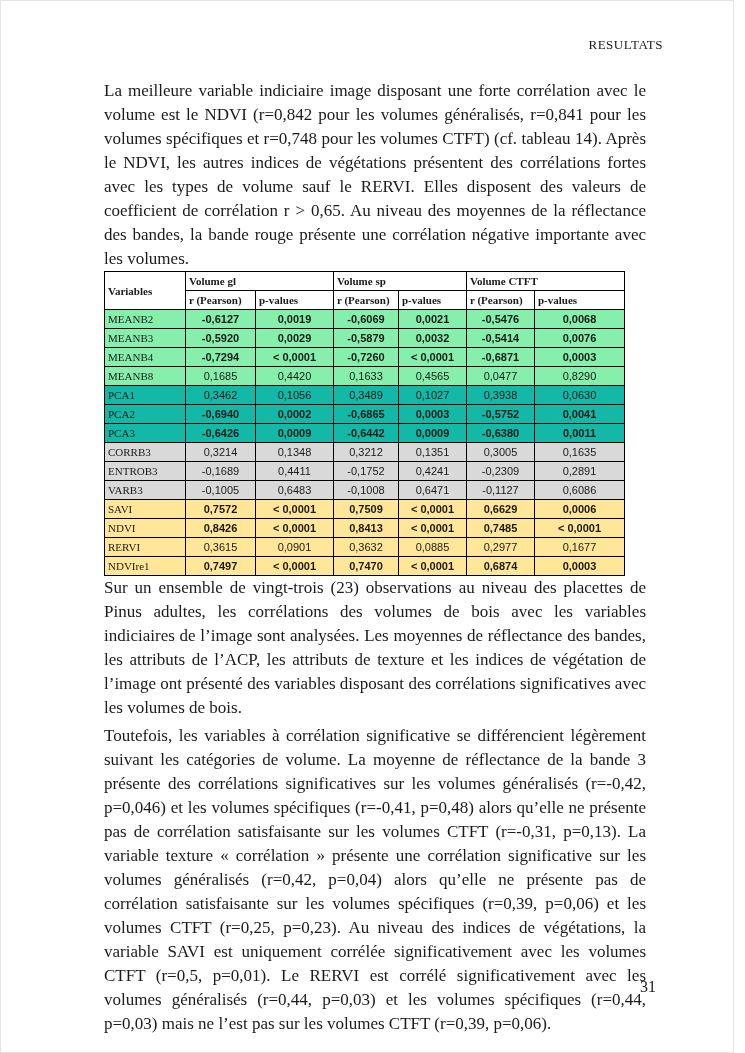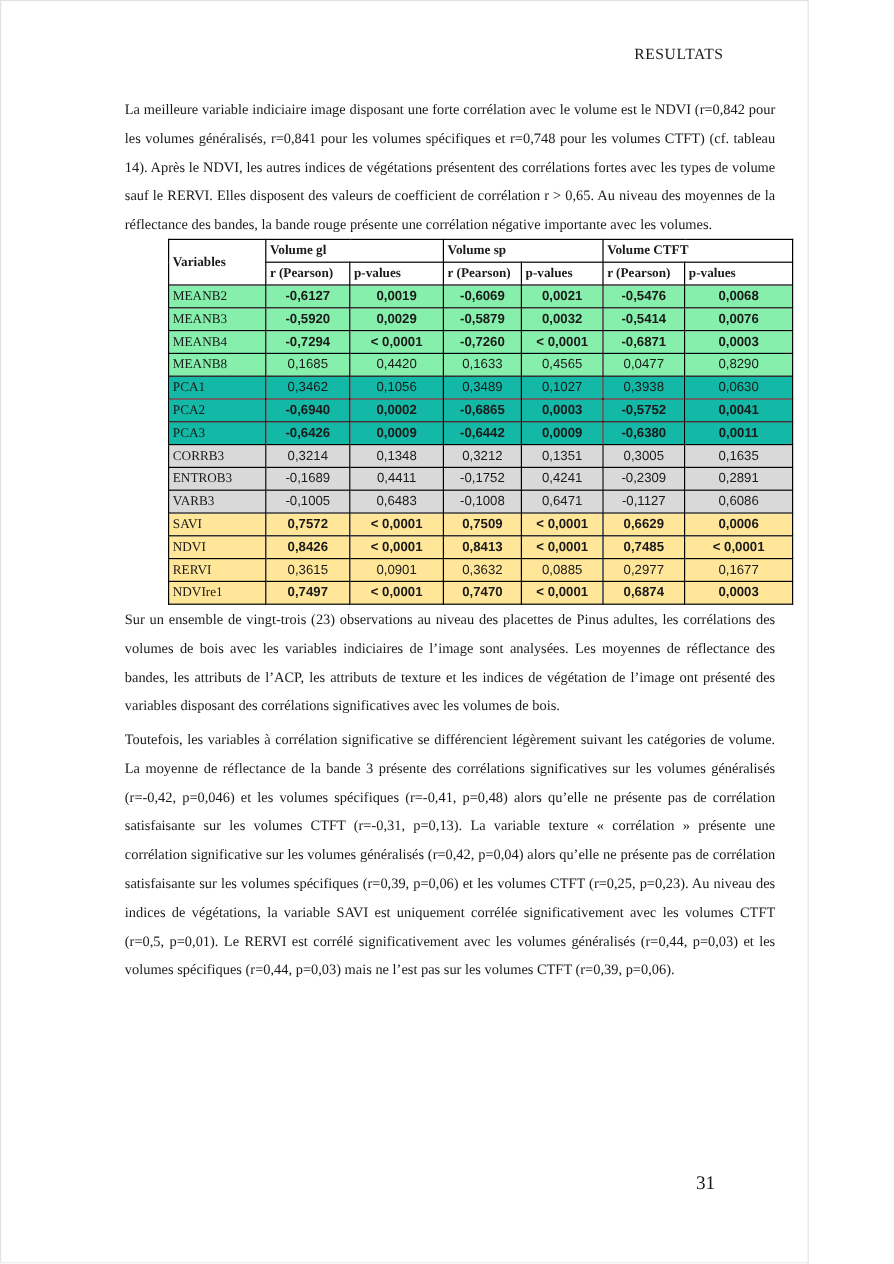--- a/index.html
+++ b/index.html
@@ -1,44 +1,44 @@
 <!DOCTYPE html>
 <html lang="fr"><head>
 <meta charset="utf-8">
 <style>
   html,body { margin:0; padding:0; background:#ffffff; }
   .page {
     position: relative;
-    width: 674px; height: 1053px;
+    width: 734px; height: 1053px;
     background: #ffffff;
     box-sizing: border-box;
     border: 1px solid #e3e3e3;
     font-family: "Liberation Serif", serif;
     color: #1a1a1a;
     overflow: hidden;
   }
   .running-header {
     position: absolute; top: 36px; right: 70px;
     font-size: 13px; letter-spacing: .5px; color:#1a1a1a;
   }
   .content {
     position: absolute; top: 78px; left: 103px; width: 542px;
   }
   p.body-text {
-    margin: 0; font-size: 12px; line-height: 24px;
+    margin: 0; font-size: 17px; line-height: 24px;
     text-align: justify; color:#1a1a1a;
   }
   p.caption {
     margin: 14px 0 6px 0;
     font-size: 11.5px; font-style: italic;
     color: #44546A; line-height: 14px;
   }
   table.data-table {
     border-collapse: collapse; table-layout: fixed;
-    width: 520px; background:#fff;margin-left:36px;
+    width: 520px; background:#fff;
   }
   table.data-table th, table.data-table td {
     border: 1px solid #000; box-sizing: border-box;
     padding: 1px 3px; height: 19px; vertical-align: middle;
     overflow: hidden; white-space: nowrap;
   }
   th.hdr {
     font-family: "Liberation Serif", serif; font-weight: bold;
     font-size: 11px; text-align: left; padding-left: 5px; background:#fff;
   }

